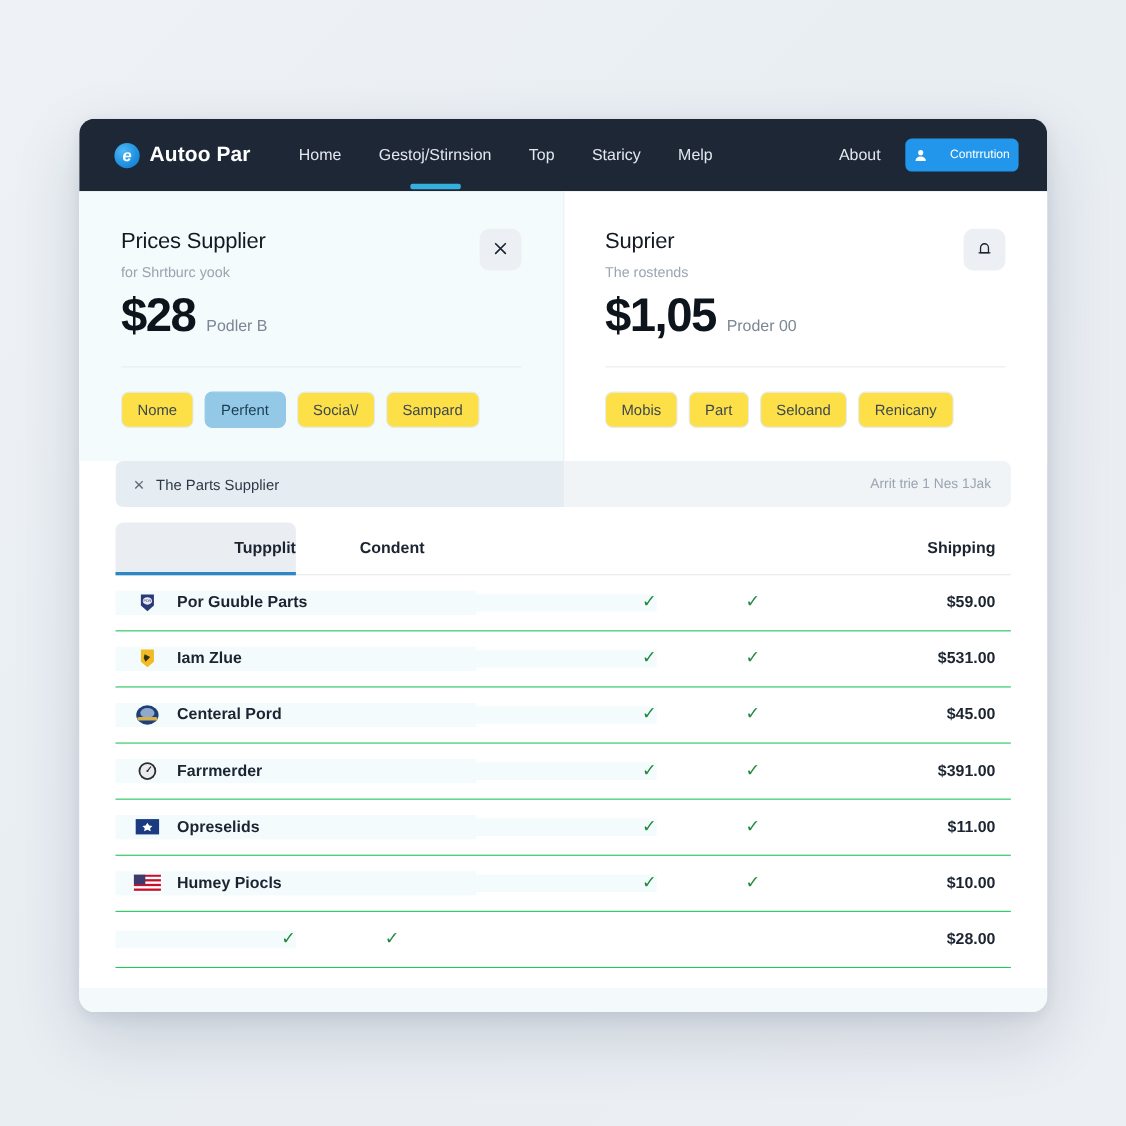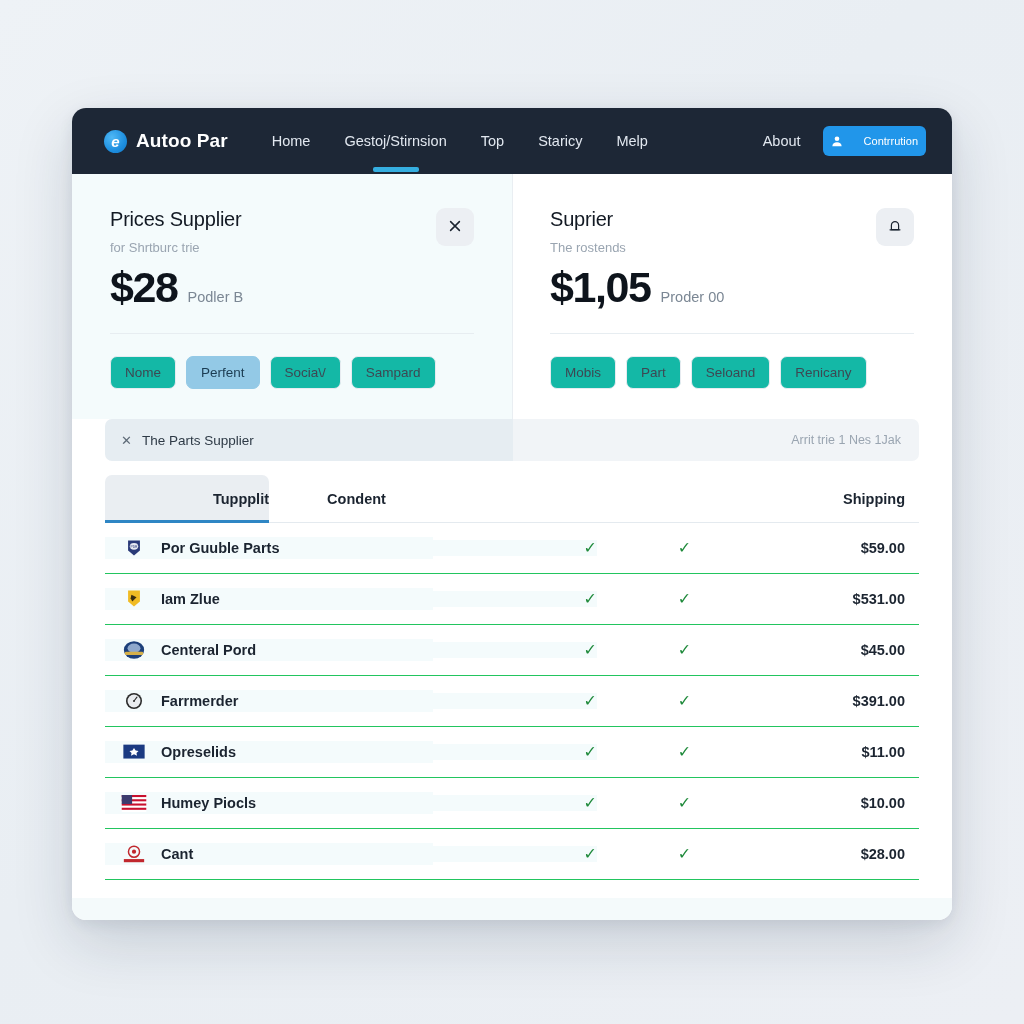--- a/index.html
+++ b/index.html
@@ -110,21 +110,21 @@
     background: #eceff3;
     display: flex; align-items: center; justify-content: center;
     cursor: pointer; border: none; flex: none;
     color: #1b2430;
   }
 
   .panel-rule { height: 1px; background: #e7edf1; margin: 21px 0 0 0; }
 
   .chips { display: flex; gap: 10px; margin-top: 22px; padding-bottom: 30px; }
   .chip {
-    background: #14b8a6;
+    background: #fde047;
     border: 1px solid #e6ebf0;
     border-radius: 7px;
     font-size: 13.5px;
     color: #3d4853;
     padding: 8px 14px;
     cursor: pointer;
     white-space: nowrap;
   }
   .chip.active { background: #93c9e6; border-color: #93c9e6; color: #1b3c52; }
 
@@ -239,21 +239,21 @@
       </button>
     </div>
   </div>
 
   <div id="panels">
 
     <div class="panel left">
       <div class="panel-head">
         <div class="panel-head-text">
           <div class="panel-title">Prices Supplier</div>
-          <div class="panel-sub">for Shrtburc trie</div>
+          <div class="panel-sub">for Shrtburc yook</div>
           <div class="panel-price-row">
             <span class="panel-price">$28</span>
             <span class="panel-price-note">Podler B</span>
           </div>
         </div>
         <button class="icon-btn">
           <span>
             <svg viewBox="0 0 20 20" width="16" height="16" stroke="#1b2430" stroke-width="1.9" fill="none" stroke-linecap="round">
               <path d="M4.5 4.5 L15.5 15.5 M15.5 4.5 L4.5 15.5"></path>
             </svg>
@@ -447,30 +447,20 @@
             <span class="check">✓</span>
           </div>
           <div class="c-check2">
             <span class="check">✓</span>
           </div>
           <div class="c-price">
             <span class="cell-price">$10.00</span>
           </div>
         </div>
         <div class="trow">
-          <div class="c-name">
-            <span class="logo-badge">
-              <svg viewBox="0 0 26 22" width="24" height="22">
-                <circle cx="13" cy="8.5" r="6" fill="none" stroke="#c1272d" stroke-width="1.6"></circle>
-                <circle cx="13" cy="8.5" r="2.3" fill="#c1272d"></circle>
-                <rect x="2" y="16.5" width="22" height="3.4" fill="#c1272d"></rect>
-              </svg>
-            </span>
-            <span class="cell-name">Cant</span>
-          </div>
           <div class="c-check1">
             <span class="check">✓</span>
           </div>
           <div class="c-check2">
             <span class="check">✓</span>
           </div>
           <div class="c-price">
             <span class="cell-price">$28.00</span>
           </div>
         </div>

